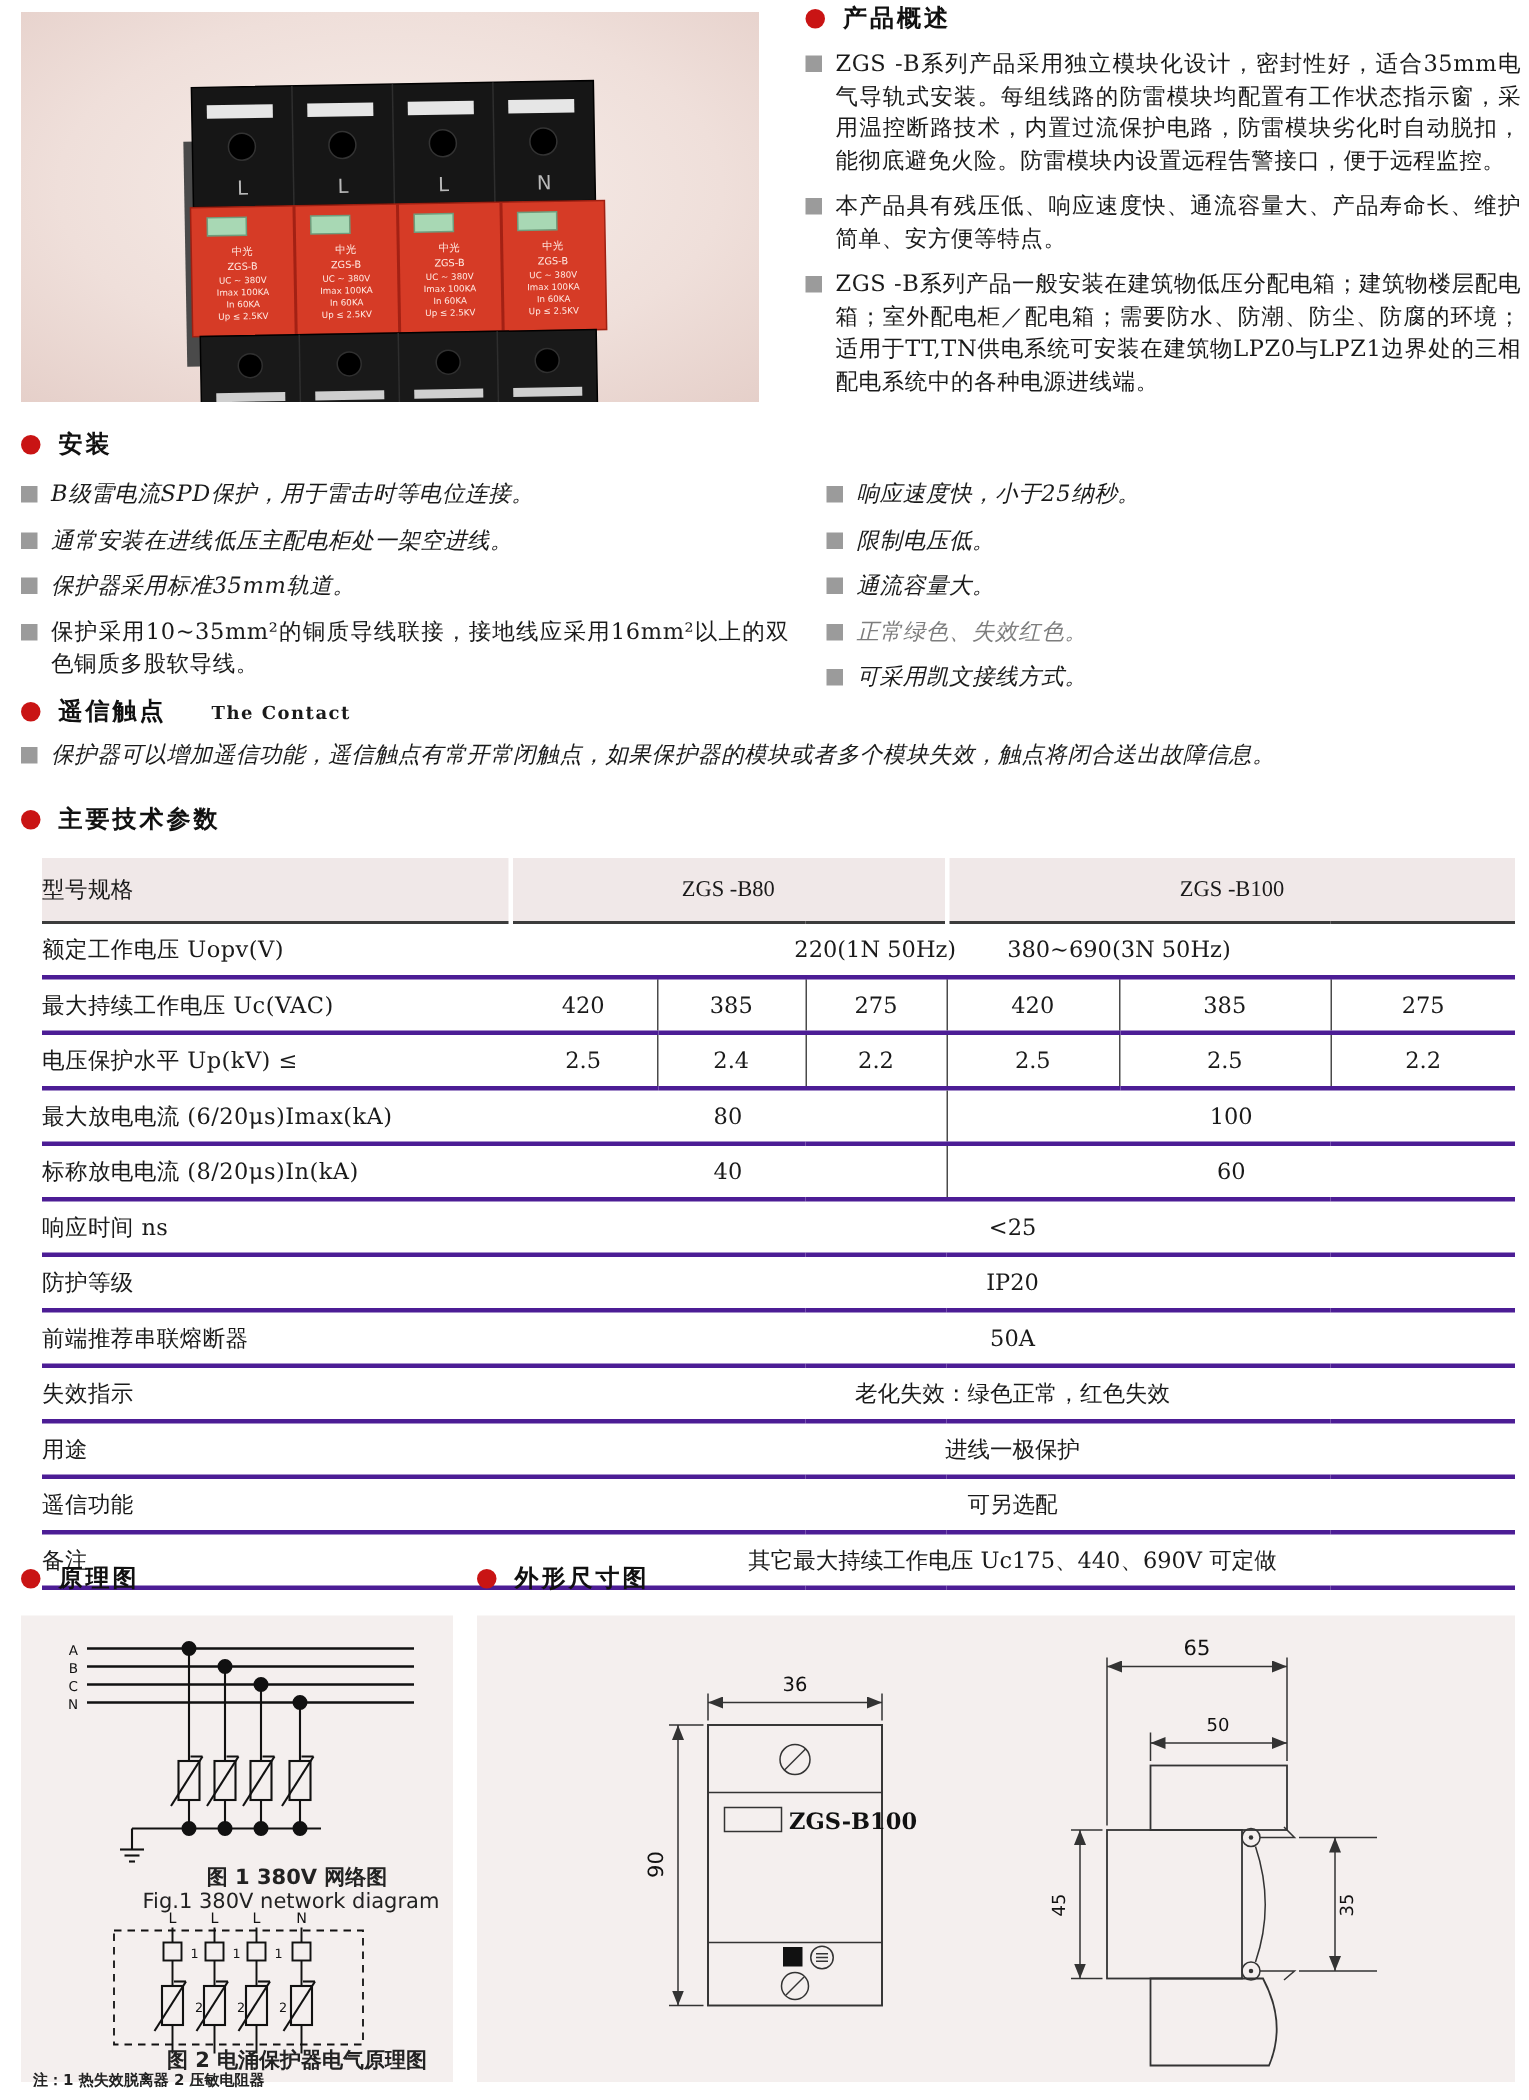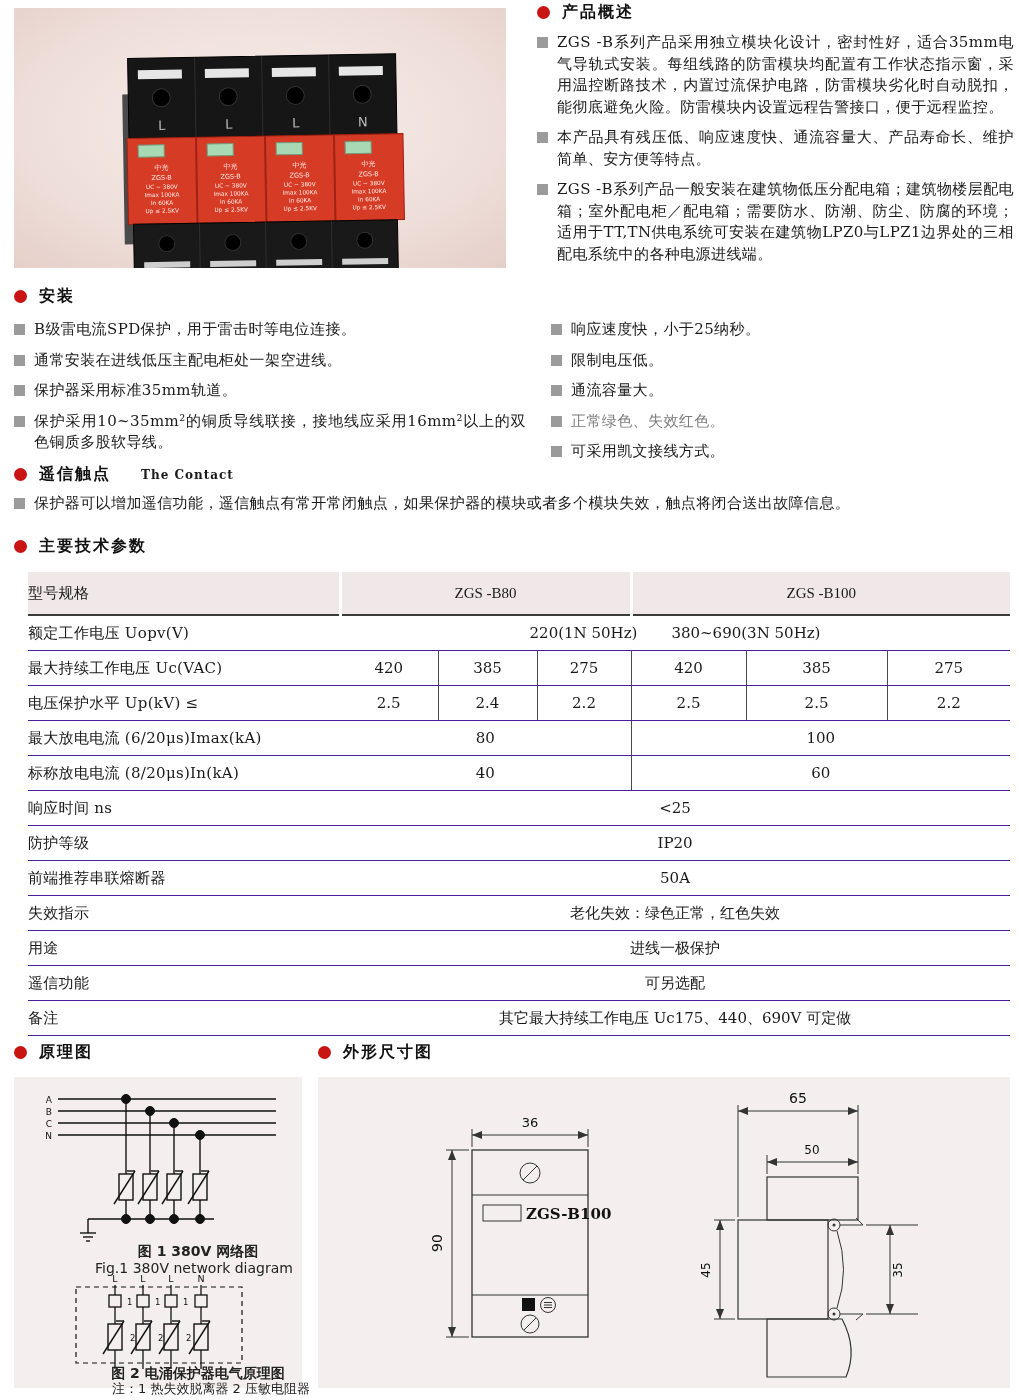--- a/index.html
+++ b/index.html
@@ -7,49 +7,49 @@
         font-family:"DejaVu Serif","Liberation Serif",serif;color:#1a1a1a;}
   
   .sec-head{display:flex;align-items:center;gap:12px;}
   .sec-head .dot{width:13px;height:13px;border-radius:50%;background:#c91414;flex:0 0 13px;}
   .sec-head .ht{font-size:16px;font-weight:bold;letter-spacing:2px;color:#111;}
   .sec-head .ht-en{font-size:12px;font-weight:bold;margin-left:18px;letter-spacing:1px;}
   
   .bullet{display:flex;align-items:flex-start;margin-top:9px;}
   .bullet .sq{flex:0 0 11px;width:11px;height:11px;background:#9b9b9b;margin:5px 9px 0 0;}
   .bullet p{margin:0;font-size:15px;line-height:21.5px;text-align:justify;letter-spacing:0.4px;}
-  .bullet.single p{text-align:right;}
+  .bullet.single p{text-align:right;font-style:italic;}
   .bullet.muted p{color:#7d7d7d;}
   
   .photo{position:absolute;left:14px;top:8px;width:492px;height:260px;}
   .sec-overview{position:absolute;left:537px;top:2px;width:477px;}
   .sec-install{position:absolute;left:14px;top:286px;width:512px;}
   .sec-structure{position:absolute;left:551px;top:308px;width:462px;}
   .sec-contact{position:absolute;left:14px;top:464px;width:996px;}
   .sec-contact .bullet{margin-top:8px;}
   .sec-params{position:absolute;left:14px;top:536px;width:996px;}
   .sec-schematic{position:absolute;left:14px;top:1042px;width:288px;}
   .sec-dims{position:absolute;left:318px;top:1042px;width:692px;}
   
   table.params{border-collapse:collapse;table-layout:fixed;width:982px;margin:15px 0 0 14px;font-size:15px;}
-  table.params td{border-bottom:1px solid #4c1d95;padding:0;height:34px;vertical-align:middle;}
+  table.params td{border-bottom:3px solid #4c1d95;padding:0;height:34px;vertical-align:middle;}
   td.lbl{text-align:left;padding-left:22px;letter-spacing:0.3px;}
   td.val{text-align:center;}
   tr.thead td{background:#f0e8e8;height:42px;border-bottom:2px solid #3c3c3c;font-family:Liberation Serif, serif;}
   tr.thead td.gap{border-left:3px solid #fff;}
   td.dv{border-left:1px solid #4a4a4a;}
   .uopv-gap{display:inline-block;width:34px;}
   
   .panel{position:relative;background:#f4efee;margin-top:14px;}
   .panel-left{width:288px;height:311px;}
   .panel-right{width:692px;height:311px;}
   .cap{position:absolute;width:100%;text-align:center;font-family:"DejaVu Sans","Liberation Sans",sans-serif;color:#222;}
   .cap.cn{font-weight:bold;font-size:14px;padding-left:40px;}
   .cap.en{font-size:14px;padding-left:36px;}
-  .cap.note{font-size:13px;text-align:right;padding-left:8px;font-weight:normal;}
+  .cap.note{font-size:10px;text-align:left;padding-left:8px;font-weight:bold;}
   svg{display:block;}
   svg text{font-family:"DejaVu Sans","Liberation Sans",sans-serif;}
   svg text.serif{font-family:"DejaVu Serif","Liberation Serif",serif;}
 </style>
 </head>
 <body>
 
 <div class="page">
 
   <div class="photo">

